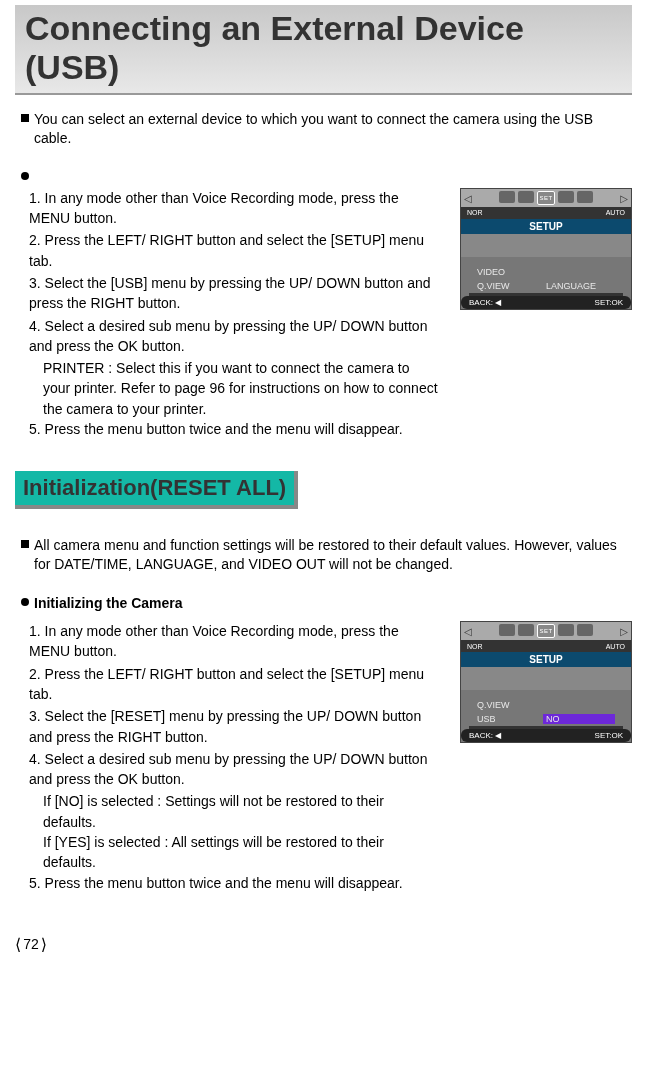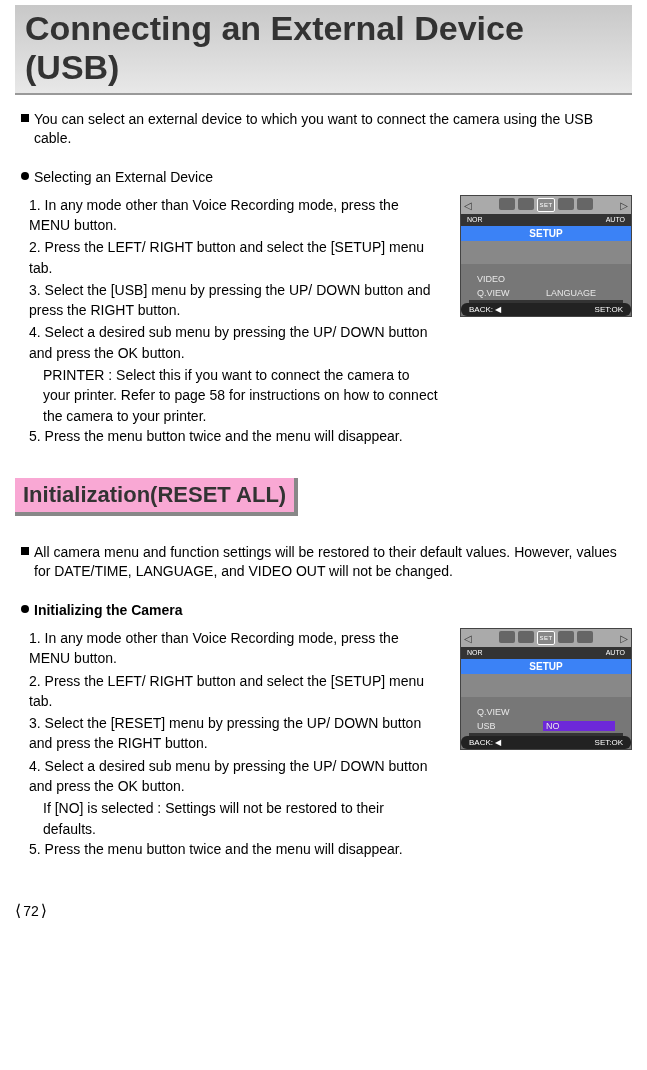--- a/index.html
+++ b/index.html
@@ -19,21 +19,21 @@
       padding: 4px 10px 6px 10px;
       margin: 5px 0 15px 0;
     }
     .title-bar h1 {
       margin: 0;
       font-size: 34px;
       font-weight: bold;
       color: #333;
     }
     .sub-title-bar {
-      background: #f9a8d4;
+      background: #14b8a6;
       border-right: 4px solid #888;
       border-bottom: 4px solid #888;
       padding: 4px 8px;
       margin: 30px 0 15px 0;
       display: inline-block;
       width: auto;
     }
     .sub-title-bar h2 {
       margin: 0;
       font-size: 22px;
@@ -133,21 +133,21 @@
     .cs-sub {
       height: 12px;
       background: #333;
       display: flex;
       align-items: center;
       justify-content: space-between;
       padding: 0 6px;
       font-size: 7px;
     }
     .cs-setup {
-      background: #3b82f6;
+      background: #0c4a6e;
       color: #fff;
       text-align: center;
       font-size: 10px;
       padding: 2px 0;
       font-weight: bold;
     }
     .cs-body {
       background: #777;
       padding: 8px;
       margin-top: 23px;
@@ -206,31 +206,30 @@
     <h1>Connecting an External Device (USB)</h1>
   </div>
 
   <div class="intro">
     <span class="bullet-sq"></span>
     <span>You can select an external device to which you want to connect the camera using the USB cable.</span>
   </div>
 
   <div class="intro" style="margin-bottom:2px;">
     <span class="bullet-rd"></span>
-    <span>Selecting an External Device</span>
   </div>
 
   <div class="section">
     <div class="text-col">
       <div class="steps">
         <div class="step">1. In any mode other than Voice Recording mode, press the MENU button.</div>
         <div class="step">2. Press the LEFT/ RIGHT button and select the [SETUP] menu tab.</div>
         <div class="step">3. Select the [USB] menu by pressing the UP/ DOWN button and press the RIGHT button.</div>
         <div class="step">4. Select a desired sub menu by pressing the UP/ DOWN button and press the OK button.</div>
-        <div class="sub-item">PRINTER      : Select this if you want to connect the camera to your printer. Refer to page 58 for instructions on how to connect the camera to your printer.</div>
+        <div class="sub-item">PRINTER      : Select this if you want to connect the camera to your printer. Refer to page 96 for instructions on how to connect the camera to your printer.</div>
         <div class="step">5. Press the menu button twice and the menu will disappear.</div>
       </div>
     </div>
 
     <div class="camera-screen">
       <div class="cs-header">
         <span class="arrow-l">◁</span>
         <div class="cs-icons">
           <div class="ico"></div>
           <div class="ico"></div>
@@ -284,20 +283,21 @@
   </div>
 
   <div class="section">
     <div class="text-col">
       <div class="steps">
         <div class="step">1. In any mode other than Voice Recording mode, press the MENU button.</div>
         <div class="step">2. Press the LEFT/ RIGHT button and select the [SETUP] menu tab.</div>
         <div class="step">3. Select the [RESET] menu by pressing the UP/ DOWN button and press the RIGHT button.</div>
         <div class="step">4. Select a desired sub menu by pressing the UP/ DOWN button and press the OK button.</div>
         <div class="sub-item">If [NO] is selected   : Settings will not be restored to their defaults.</div>
+        <div class="sub-item">If [YES] is selected : All settings will be restored to their defaults.</div>
         <div class="step">5. Press the menu button twice and the menu will disappear.</div>
       </div>
     </div>
 
     <div class="camera-screen">
       <div class="cs-header">
         <span class="arrow-l">◁</span>
         <div class="cs-icons">
           <div class="ico"></div>
           <div class="ico"></div>

